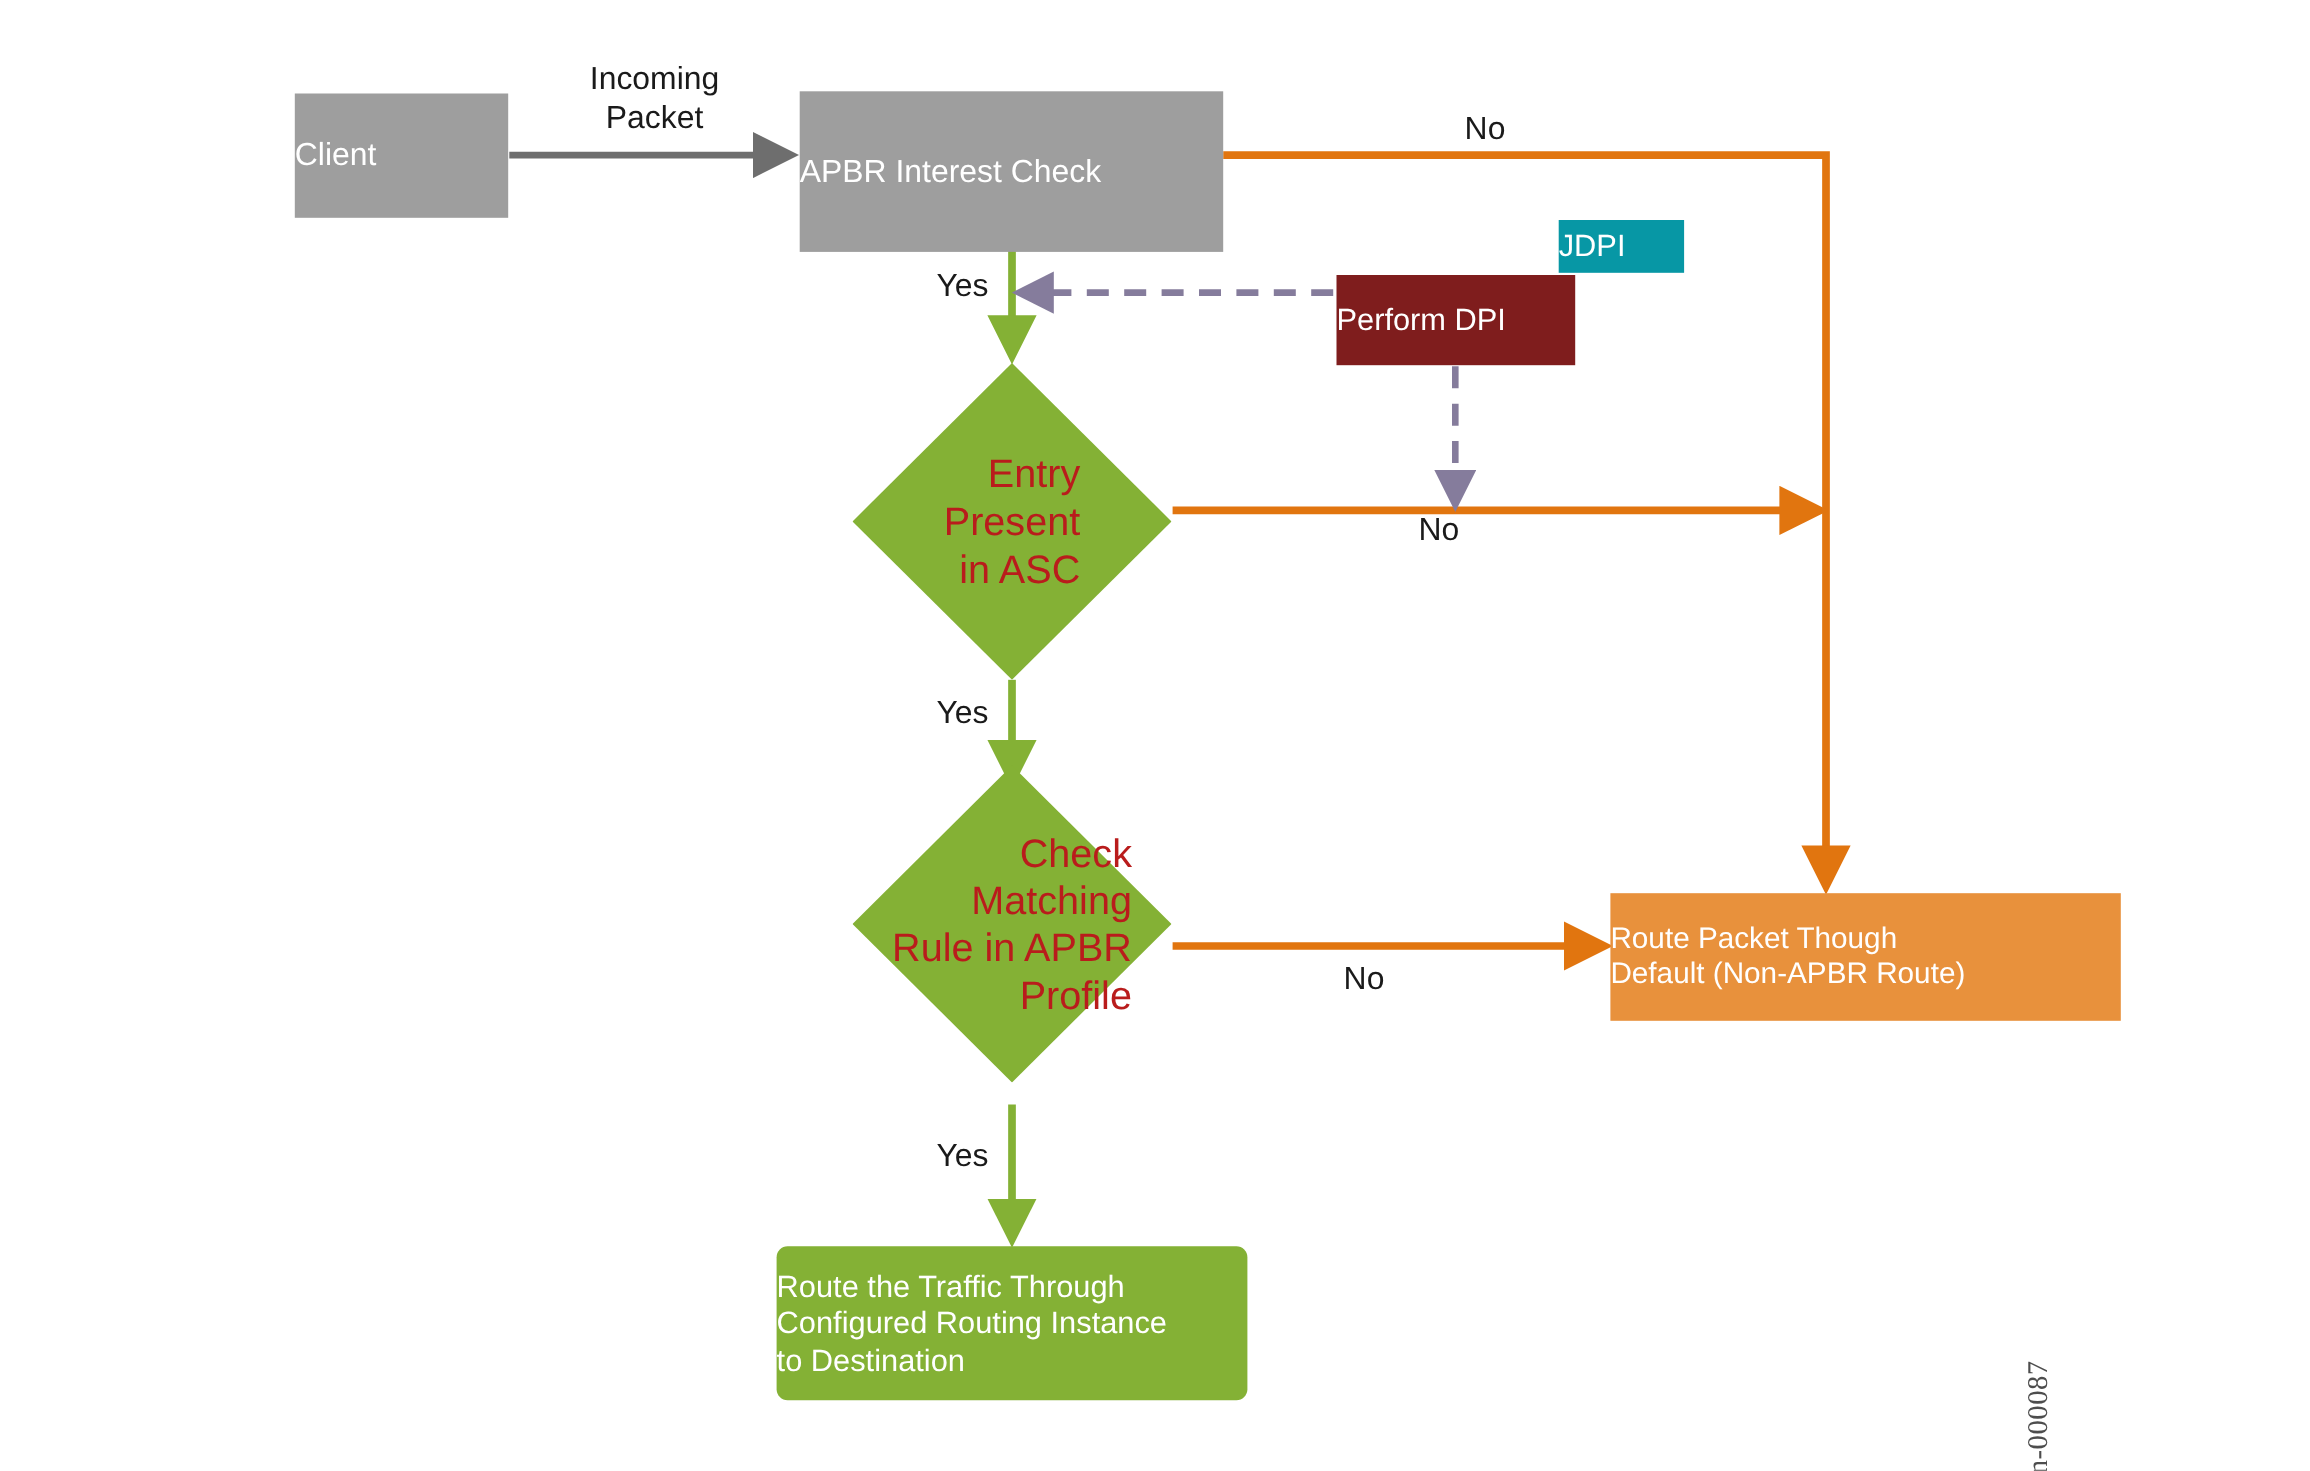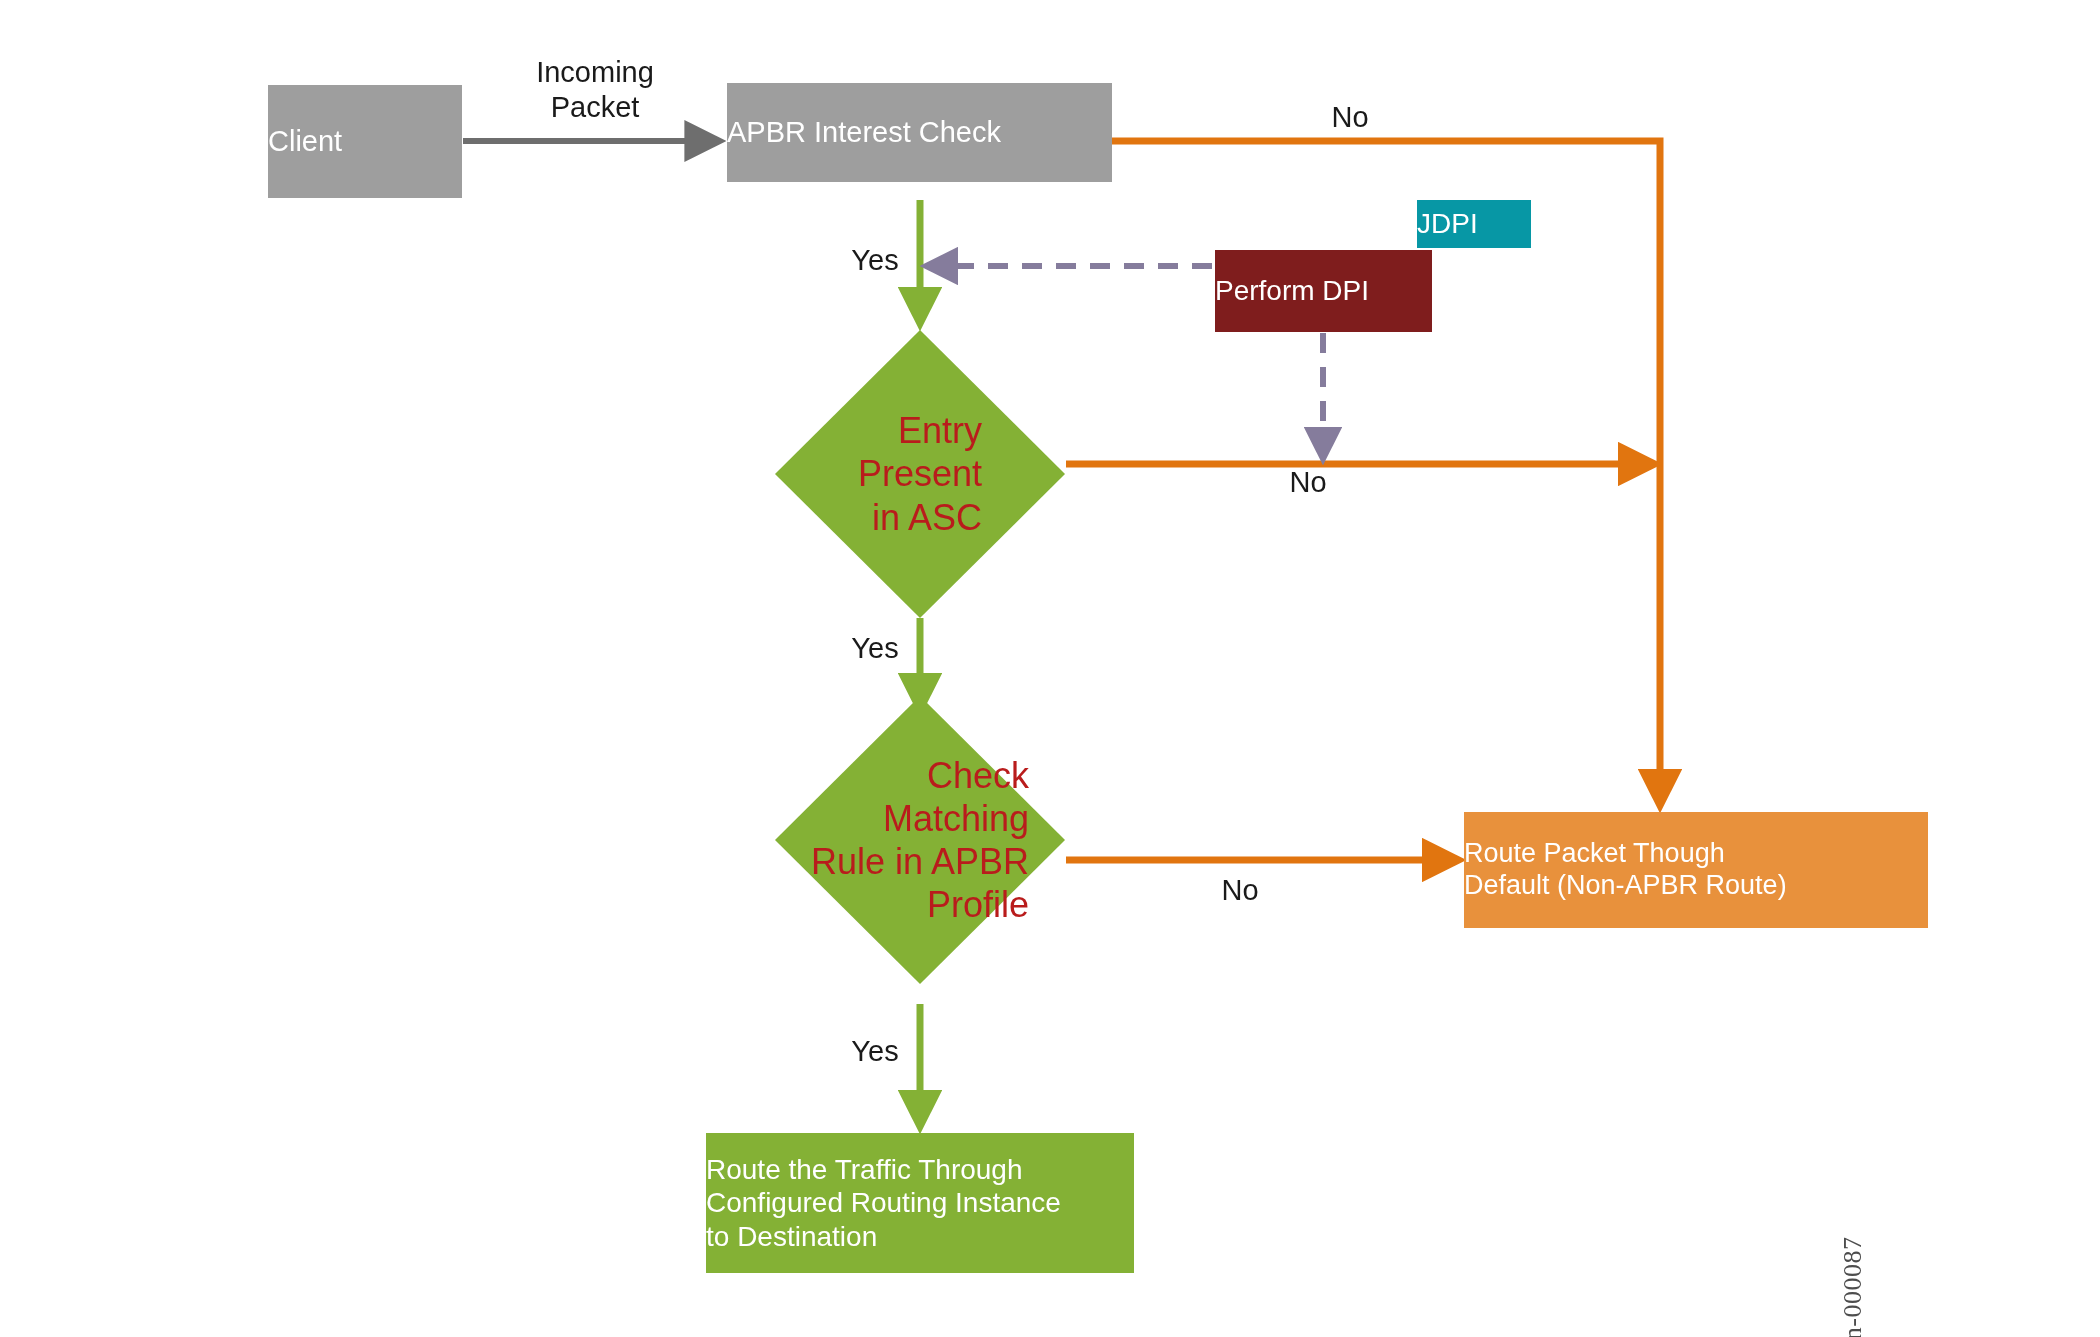--- a/index.html
+++ b/index.html
@@ -33,21 +33,21 @@
   .node-text {
     width: 100%;
     white-space: pre-line;
   }
   .box-client {
     left: 268px; top: 85px; width: 194px; height: 113px;
     background: #9e9e9e;
     font-size: 29px;
   }
   .box-apbr {
-    left: 727px; top: 83px; width: 385px; height: 99px;
+    left: 727px; top: 83px; width: 385px; height: 146px;
     background: #9e9e9e;
     font-size: 29px;
   }
   .box-dpi {
     left: 1215px; top: 250px; width: 217px; height: 82px;
     background: #7f1d1d;
     font-size: 28px;
   }
   .badge-jdpi {
     left: 1417px; top: 200px; width: 114px; height: 48px;
@@ -57,20 +57,21 @@
   }
   .box-route-default {
     left: 1464px; top: 812px; width: 464px; height: 116px;
     background: #e8913c;
     font-size: 27px;
   }
   .box-route-traffic {
     left: 706px; top: 1133px; width: 428px; height: 140px;
     background: #84b135;
     font-size: 28px;
+    border-radius: 10px;
   }
 
   .diamond {
     position: absolute;
     z-index: 3;
   }
   .diamond svg { display: block; }
   .diamond-label {
     position: absolute;
     inset: 0;

